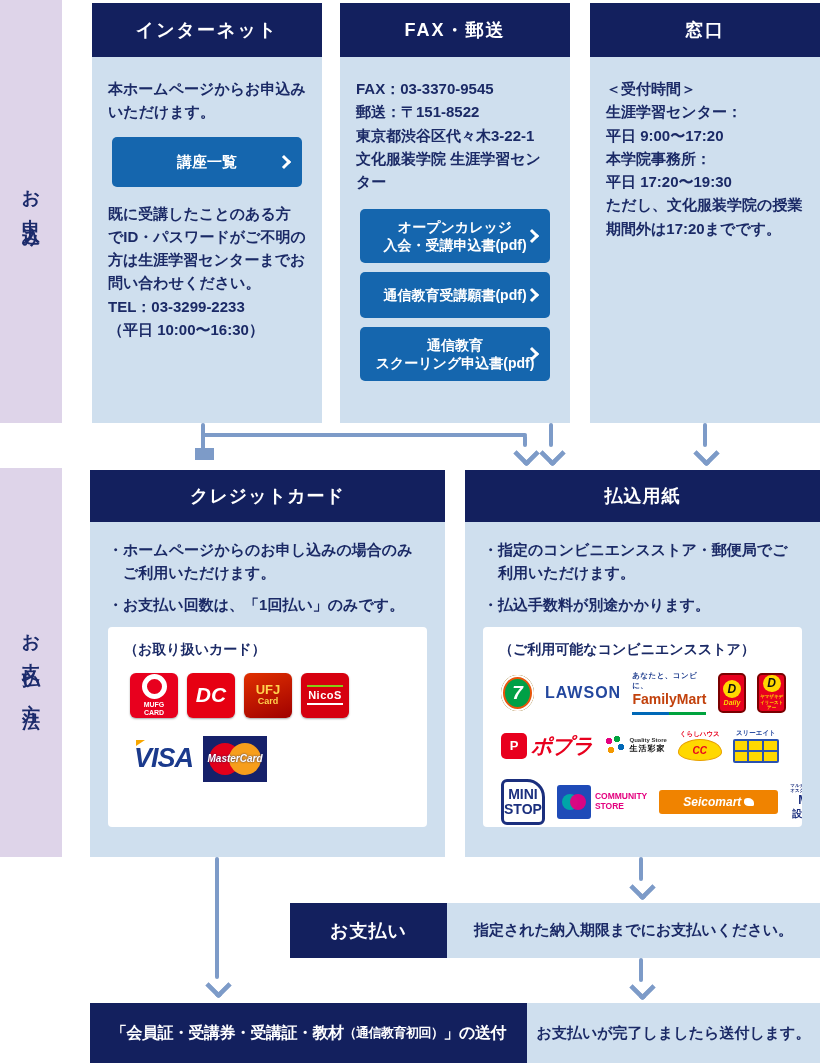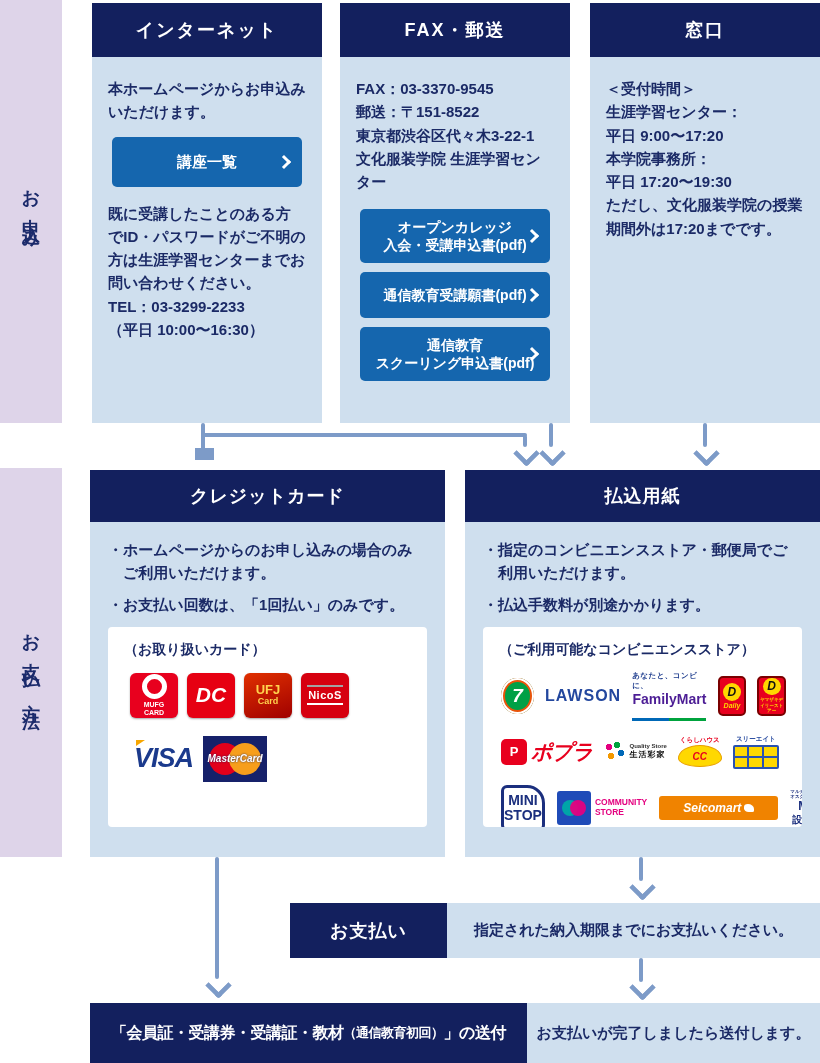--- a/index.html
+++ b/index.html
@@ -43,35 +43,35 @@
   .cards-row1{display:flex;gap:9px;margin:14px 0 0 6px;align-items:center;}
   .cards-row2{display:flex;gap:10px;margin:18px 0 0 10px;align-items:center;}
   .cardchip{width:48px;height:45px;border-radius:6px;display:flex;flex-direction:column;align-items:center;justify-content:center;box-shadow:0 1px 2px rgba(0,0,0,.35);}
   .chip-mufg{background:#e8001e;}
   .chip-mufg .ring{width:15px;height:15px;border:5px solid #fff;border-radius:50%;}
   .chip-mufg .t{color:#fff;font-size:7px;font-weight:bold;line-height:1.1;margin-top:2px;text-align:center;}
   .chip-dc{background:#e60012;color:#fff;font-size:21px;font-weight:900;font-style:italic;}
   .chip-ufj{background:linear-gradient(160deg,#e03000 0%,#a00000 100%);color:#ffd34d;}
   .chip-ufj .l1{font-size:13px;font-weight:900;line-height:1;} .chip-ufj .l2{font-size:9px;font-weight:bold;line-height:1.2;}
   .chip-nicos{background:#d6000f;color:#fff;}
-  .chip-nicos span{font-size:11px;font-weight:900;border-top:2px solid #a3a3a3;border-bottom:2px solid #fff;padding:2px 1px;letter-spacing:.5px;}
+  .chip-nicos span{font-size:11px;font-weight:900;border-top:2px solid #84cc16;border-bottom:2px solid #fff;padding:2px 1px;letter-spacing:.5px;}
   .visa-logo{position:relative;color:#1b3a8c;font-size:27px;font-weight:900;font-style:italic;letter-spacing:-1px;line-height:1;}
   .visa-logo::before{content:"";position:absolute;left:2px;top:-5px;border-left:9px solid #f7a600;border-right:4px solid transparent;border-bottom:6px solid transparent;}
   .mc-chip{position:relative;width:64px;height:46px;background:#16216a;display:flex;align-items:center;justify-content:center;}
   .mc-chip::before,.mc-chip::after{content:"";position:absolute;top:7px;width:32px;height:32px;border-radius:50%;}
   .mc-chip::before{left:6px;background:#e2001a;} .mc-chip::after{right:6px;background:#f79e1b;}
   .mc-chip span{position:relative;z-index:2;color:#fff;font-size:10px;font-weight:900;font-style:italic;text-shadow:0 0 2px #16216a;}
   
   .stores-row{display:flex;align-items:center;}
   .row-s1{gap:11px;margin:12px 0 0 2px;} .row-s2{gap:11px;margin:14px 0 0 2px;} .row-s3{gap:12px;margin:16px 0 0 2px;}
   .seven{width:36px;height:36px;border-radius:50%;background:#00a046;display:flex;align-items:center;justify-content:center;color:#fff;font-weight:900;font-size:19px;font-style:italic;box-shadow:inset 0 0 0 2px #fff,inset 0 0 0 4px #e8540a;}
   .lawson{color:#23479e;font-weight:900;font-size:16px;letter-spacing:1px;}
   .famima{display:flex;flex-direction:column;align-items:center;}
   .famima .tag{font-size:7.5px;font-weight:bold;color:#1b3a8c;letter-spacing:.5px;}
-  .famima .main{font-size:14px;font-weight:900;color:#4c1d95;border-bottom:3px solid;border-image:linear-gradient(90deg,#0068b7 50%,#00a33e 50%) 1;padding-bottom:11px;}
+  .famima .main{font-size:14px;font-weight:900;color:#c2410c;border-bottom:3px solid;border-image:linear-gradient(90deg,#0068b7 50%,#00a33e 50%) 1;padding-bottom:5px;}
   .daily{width:31px;height:40px;background:#e8001e;border-radius:5px;border:2px solid #7a0000;display:flex;flex-direction:column;align-items:center;justify-content:center;box-sizing:border-box;}
   .daily .d{width:18px;height:18px;border-radius:50%;background:#ffd800;color:#111;font-weight:900;font-size:12px;display:flex;align-items:center;justify-content:center;font-style:italic;}
   .daily .cap{color:#ffd800;font-weight:900;font-size:7px;font-style:italic;margin-top:1px;}
   .daily .cap2{color:#ffd800;font-weight:bold;font-size:4.5px;margin-top:2px;text-align:center;line-height:1.2;}
   .poplar{display:flex;align-items:center;gap:4px;}
   .poplar .emb{width:26px;height:26px;background:#e8001e;border-radius:5px;color:#fff;font-size:13px;display:flex;align-items:center;justify-content:center;font-weight:900;}
   .poplar .t{color:#e8001e;font-size:21px;font-weight:900;font-style:italic;letter-spacing:-1px;}
   .saika{display:flex;align-items:center;gap:4px;}
   .saika .dots{width:22px;height:22px;border-radius:50%;background:
     radial-gradient(circle 3px at 6px 6px,#e4007f 98%,transparent),

